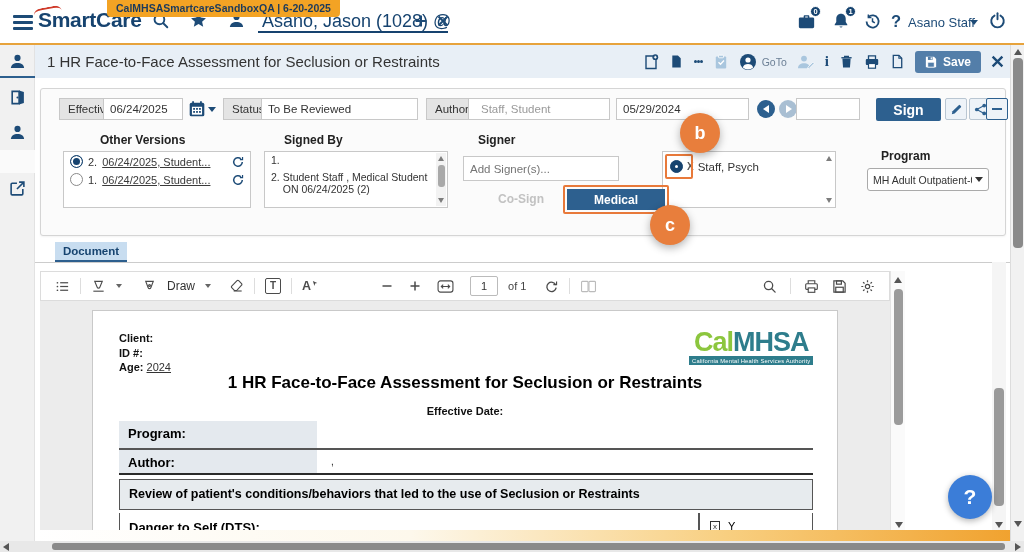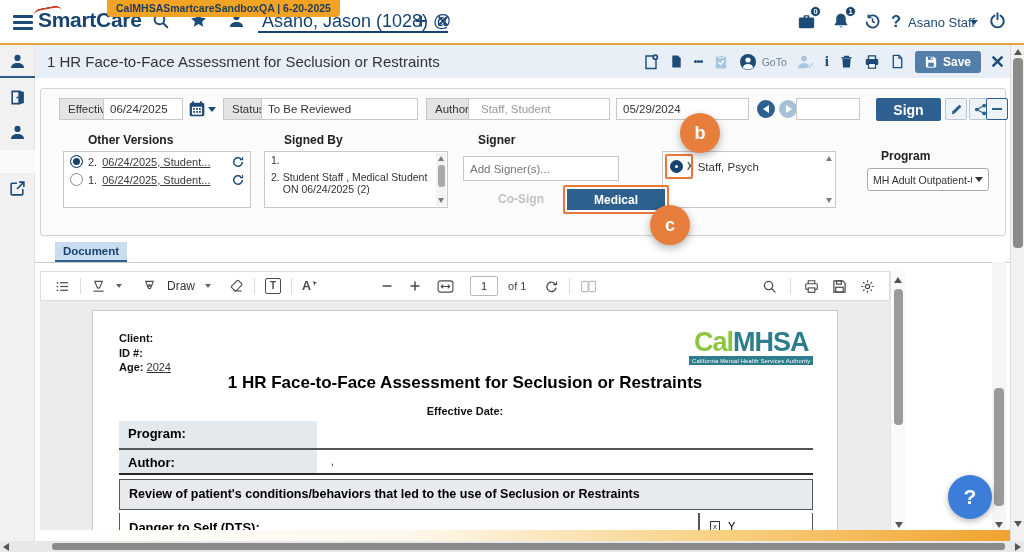--- a/index.html
+++ b/index.html
@@ -423,21 +423,21 @@
           <path d="M3 7l8-4.2M3 7l8 4.2" stroke="currentColor" stroke-width="1.2"></path>
           <circle cx="3" cy="7" r="2"></circle>
           <circle cx="11" cy="2.8" r="2"></circle>
           <circle cx="11" cy="11.2" r="2"></circle>
         </svg>
     </div>
     <div class="sq-btn" style="left:945px;top:9px;border-color:#2d608f;">
       <span style="display:block;width:10px;height:2.4px;background:#2d608f;"></span>
     </div>
 
-    <div class="col-head" style="left:47px;top:44px;">Other Versions</div>
+    <div class="col-head" style="left:59px;top:44px;">Other Versions</div>
     <div class="col-head" style="left:243px;top:44px;">Signed By</div>
     <div class="col-head" style="left:437px;top:44px;">Signer</div>
     <div class="col-head" style="left:840px;top:60px;">Program</div>
 
     <div class="listbox" style="left:22px;top:62px;width:188px;height:57px;">
       <div class="ov-row">
         <span class="radio sel"></span>
         <span>2.</span>
         <span class="ov-link">06/24/2025, Student...</span>
         <span style="margin-left:auto;color:#1d4b77;">

